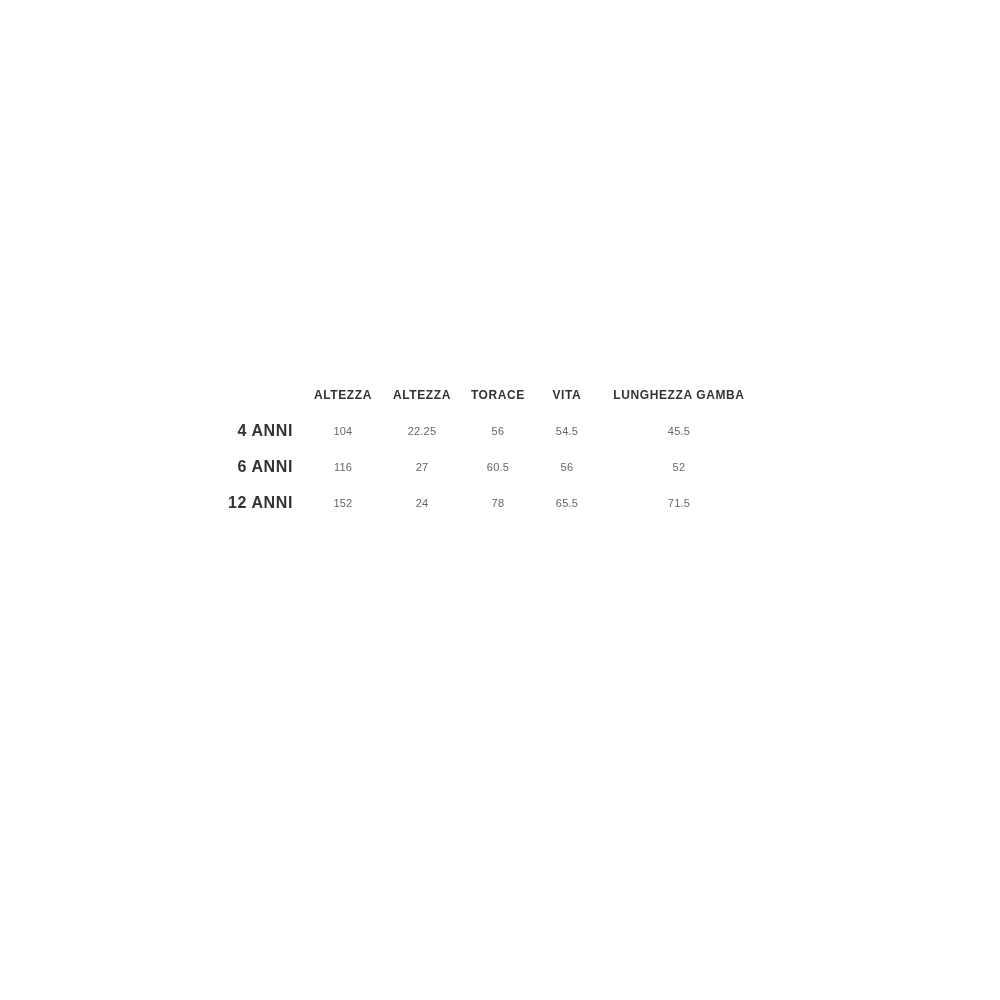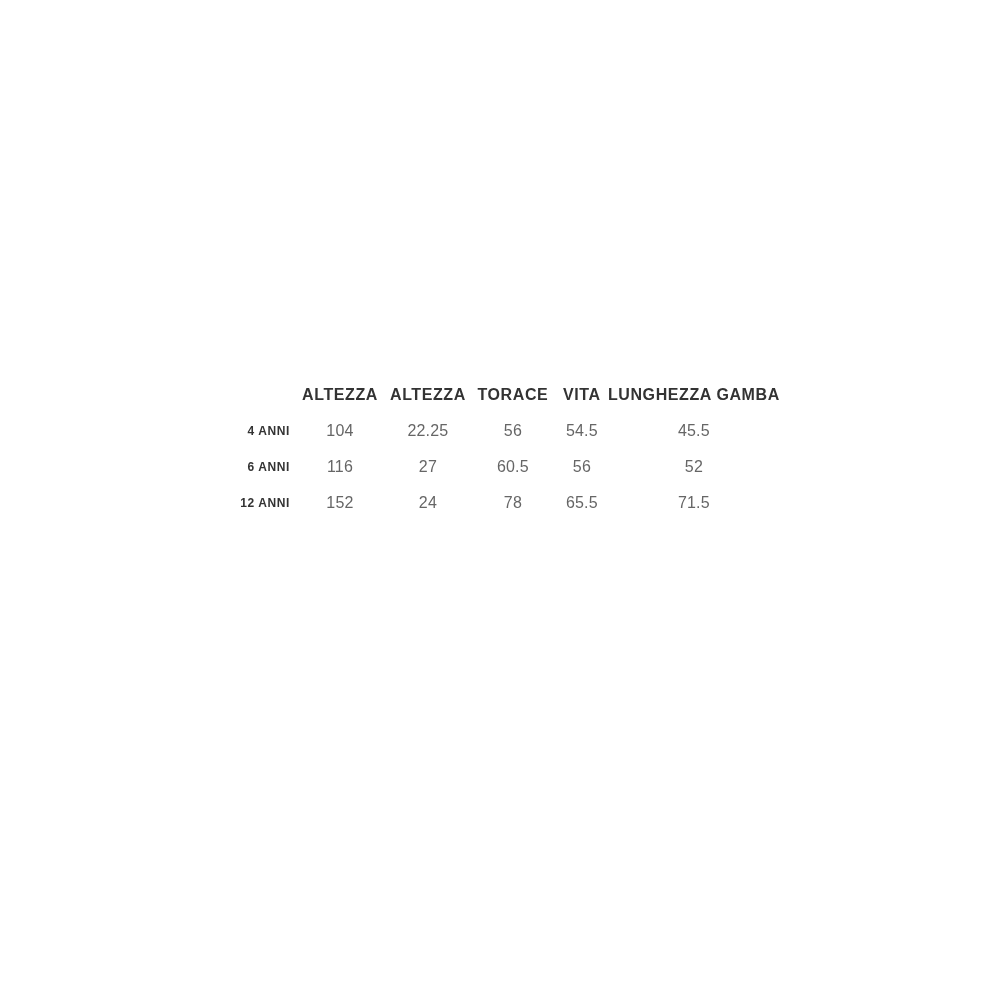--- a/index.html
+++ b/index.html
@@ -24,36 +24,36 @@
     table-layout: fixed;
   }
   table.size-table th,
   table.size-table td {
     padding: 0;
     height: 36px;
     vertical-align: middle;
     white-space: nowrap;
   }
   th.col-header {
-    font-size: 16px;
+    font-size: 12px;
     font-weight: 600;
     color: #333333;
     letter-spacing: 0.6px;
     text-align: center;
   }
   td.row-label {
-    font-size: 12px;
+    font-size: 16px;
     font-weight: 700;
     color: #333333;
     letter-spacing: 0.6px;
     text-align: right;
     padding-right: 7px;
   }
   td.cell-value {
-    font-size: 16px;
+    font-size: 11px;
     font-weight: 400;
     color: #666666;
     letter-spacing: 0.2px;
     text-align: center;
   }
   col.c-label { width: 62px; }
   col.c-altezza { width: 100px; }
   col.c-spalle { width: 57px; }
   col.c-torace { width: 94px; }
   col.c-vita { width: 44px; }

